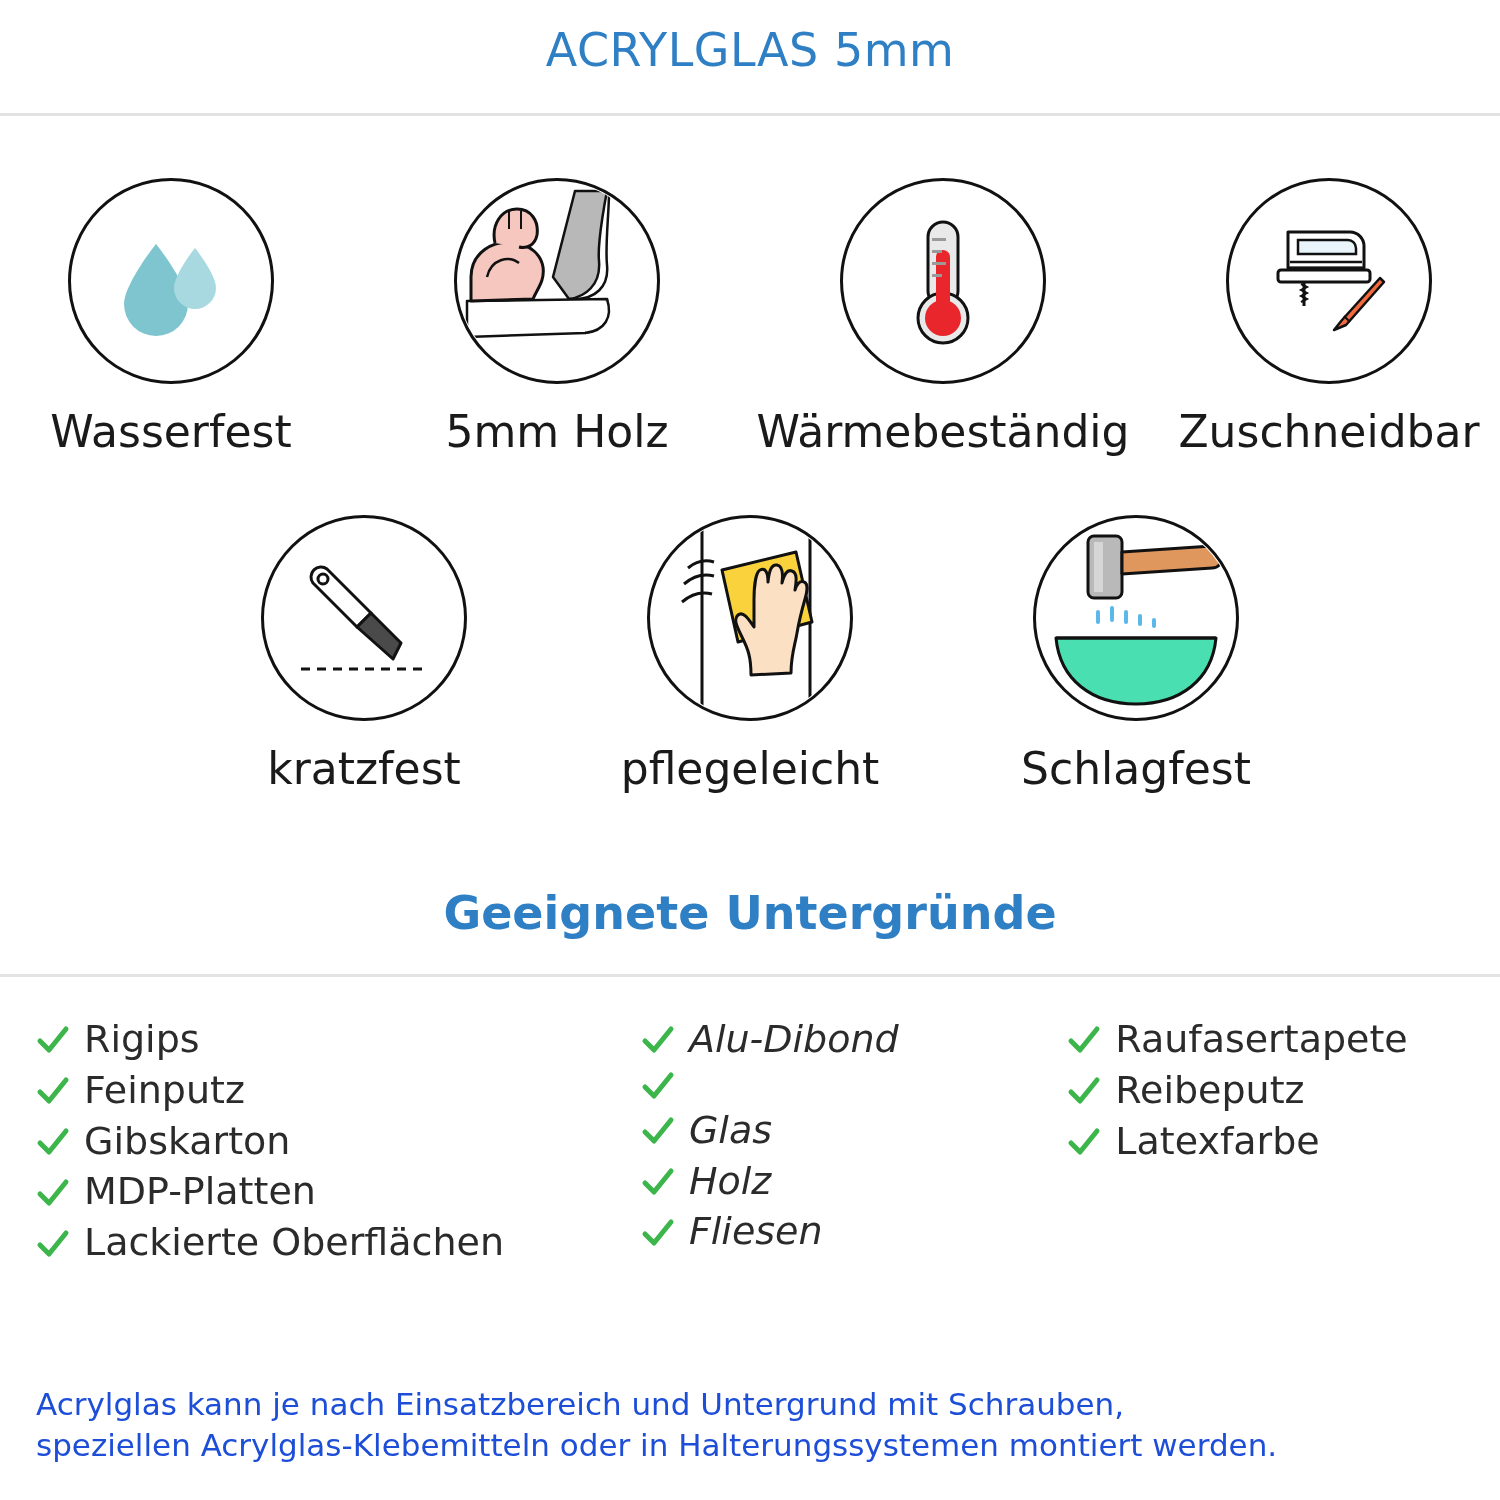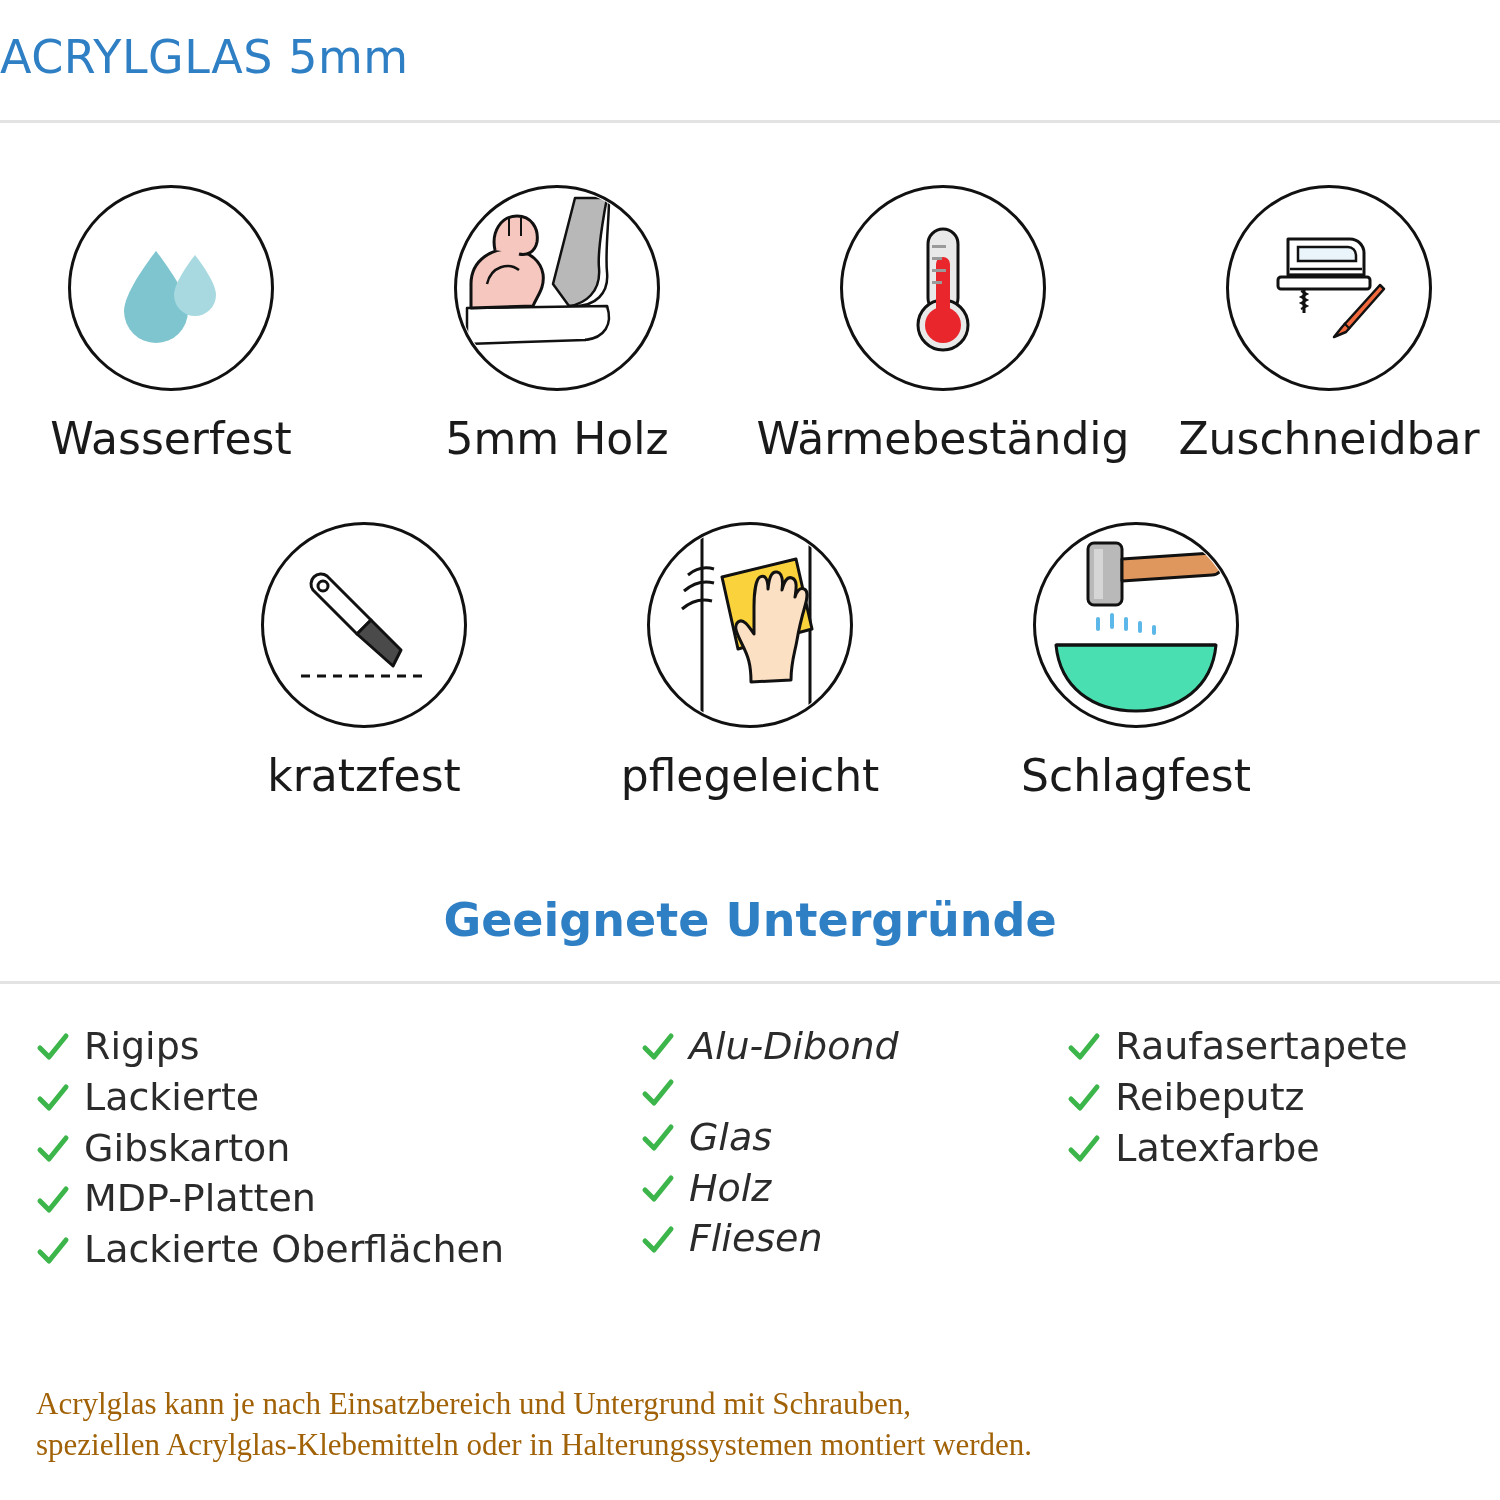--- a/index.html
+++ b/index.html
@@ -11,25 +11,26 @@
     width: 1500px;
     height: 1500px;
     font-family: "DejaVu Sans", "Liberation Sans", sans-serif;
     color: #1a1a1a;
     overflow: hidden;
     position: relative;
   }
 
   
   .page-title {
+    text-align: center;
     color: #2f7fc4;
     font-size: 46px;
     font-weight: 400;
     letter-spacing: 0.5px;
-    padding-top: 34px;
+    padding-top: 27px;
     line-height: 1;
   }
   .rule {
     width: 100%;
     height: 3px;
     background: #e3e3e3;
     margin-top: 40px;
   }
 
   
@@ -112,24 +113,23 @@
     height: 34px;
     display: inline-block;
   }
 
   
   .footnote {
     position: absolute;
     left: 36px;
     right: 40px;
     bottom: 34px;
-    color: #a16207;
+    color: #1d4ed8;
     font-size: 31px;
     line-height: 1.32;
-    font-family: Liberation Serif, serif;
   }
 </style>
 </head>
 <body>
 
 <div class="page-title">ACRYLGLAS 5mm</div>
 <div class="rule"></div>
 
 <div class="features">
 
@@ -309,21 +309,21 @@
     <div class="sub-item">
       <span class="check"><svg width="34" height="34" viewBox="0 0 34 34">
             <path d="M4 18 L13 27 L30 6" fill="none" stroke="#3cb54a" stroke-width="5" stroke-linecap="round" stroke-linejoin="round"></path>
           </svg></span>
       <span>Rigips</span>
     </div>
     <div class="sub-item">
       <span class="check"><svg width="34" height="34" viewBox="0 0 34 34">
             <path d="M4 18 L13 27 L30 6" fill="none" stroke="#3cb54a" stroke-width="5" stroke-linecap="round" stroke-linejoin="round"></path>
           </svg></span>
-      <span>Lackierte</span>
+      <span>Feinputz</span>
     </div>
     <div class="sub-item">
       <span class="check"><svg width="34" height="34" viewBox="0 0 34 34">
             <path d="M4 18 L13 27 L30 6" fill="none" stroke="#3cb54a" stroke-width="5" stroke-linecap="round" stroke-linejoin="round"></path>
           </svg></span>
       <span>Gibskarton</span>
     </div>
     <div class="sub-item">
       <span class="check"><svg width="34" height="34" viewBox="0 0 34 34">
             <path d="M4 18 L13 27 L30 6" fill="none" stroke="#3cb54a" stroke-width="5" stroke-linecap="round" stroke-linejoin="round"></path>

